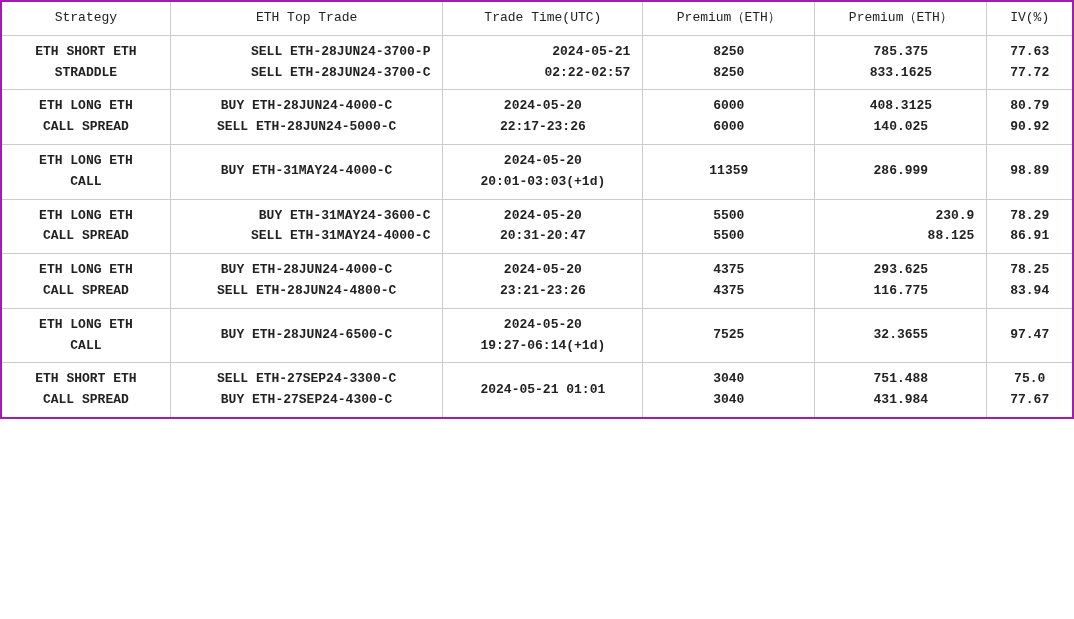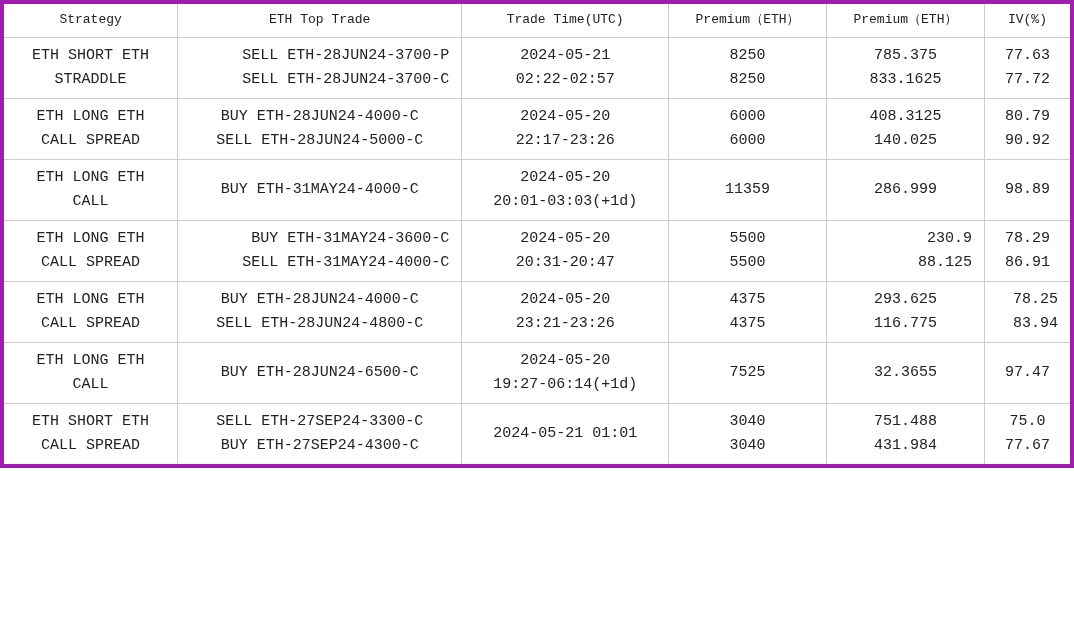--- a/index.html
+++ b/index.html
@@ -18,21 +18,21 @@
     }
 
     .table-container {
       width: 100%;
       border-collapse: collapse;
     }
 
     table {
       width: 100%;
       border-collapse: collapse;
-      border: 4px solid #a21caf;
+      border: 2px solid #a21caf;
       padding-left: 44px;
     }
 
     th, td {
       border: 1px solid #ccc;
       padding: 6px 12px;
       text-align: center;
       vertical-align: middle;
       white-space: pre-line;
       line-height: 1.6;
@@ -50,21 +50,22 @@
     tr:nth-child(odd) {
       background: #fff;
     }
 
     .header-row th {
       font-size: 13px;
       border-bottom: 1px solid #ccc;
     }
 
     .data-row td {
-      font-size: 15px;
+      font-size: 13px;
+      font-weight: bold;
     }
   </style>
 </head>
 <body>
 
 <div class="table-container">
   <table>
     <thead>
       <tr class="header-row">
         <th>Strategy</th>
@@ -74,21 +75,21 @@
         <th>Premium（ETH）</th>
         <th>IV(%)</th>
       </tr>
     </thead>
     <tbody id="table-body">
     <tr class="data-row">
           <td style="white-space: pre-line;">ETH SHORT ETH
 STRADDLE</td>
           <td style="white-space: pre-line; text-align: right;">SELL ETH-28JUN24-3700-P
 SELL ETH-28JUN24-3700-C</td>
-          <td style="white-space: pre-line;">2024-05-21
+          <td style="white-space: pre-line; text-align: right;">2024-05-21
 02:22-02:57</td>
           <td style="white-space: pre-line;">8250
 8250</td>
           <td style="white-space: pre-line;">785.375
 833.1625</td>
           <td style="white-space: pre-line;">77.63
 77.72</td>
         </tr>
         <tr class="data-row">
           <td style="white-space: pre-line;">ETH LONG ETH
@@ -132,21 +133,21 @@
           <td style="white-space: pre-line;">ETH LONG ETH
 CALL SPREAD</td>
           <td style="white-space: pre-line;">BUY ETH-28JUN24-4000-C
 SELL ETH-28JUN24-4800-C</td>
           <td style="white-space: pre-line;">2024-05-20
 23:21-23:26</td>
           <td style="white-space: pre-line;">4375
 4375</td>
           <td style="white-space: pre-line;">293.625
 116.775</td>
-          <td style="white-space: pre-line; text-align: right;">78.25
+          <td style="white-space: pre-line;">78.25
 83.94</td>
         </tr>
         <tr class="data-row">
           <td style="white-space: pre-line;">ETH LONG ETH
 CALL</td>
           <td style="white-space: pre-line;">BUY ETH-28JUN24-6500-C</td>
           <td style="white-space: pre-line;">2024-05-20
 19:27-06:14(+1d)</td>
           <td style="white-space: pre-line;">7525</td>
           <td style="white-space: pre-line;">32.3655</td>

